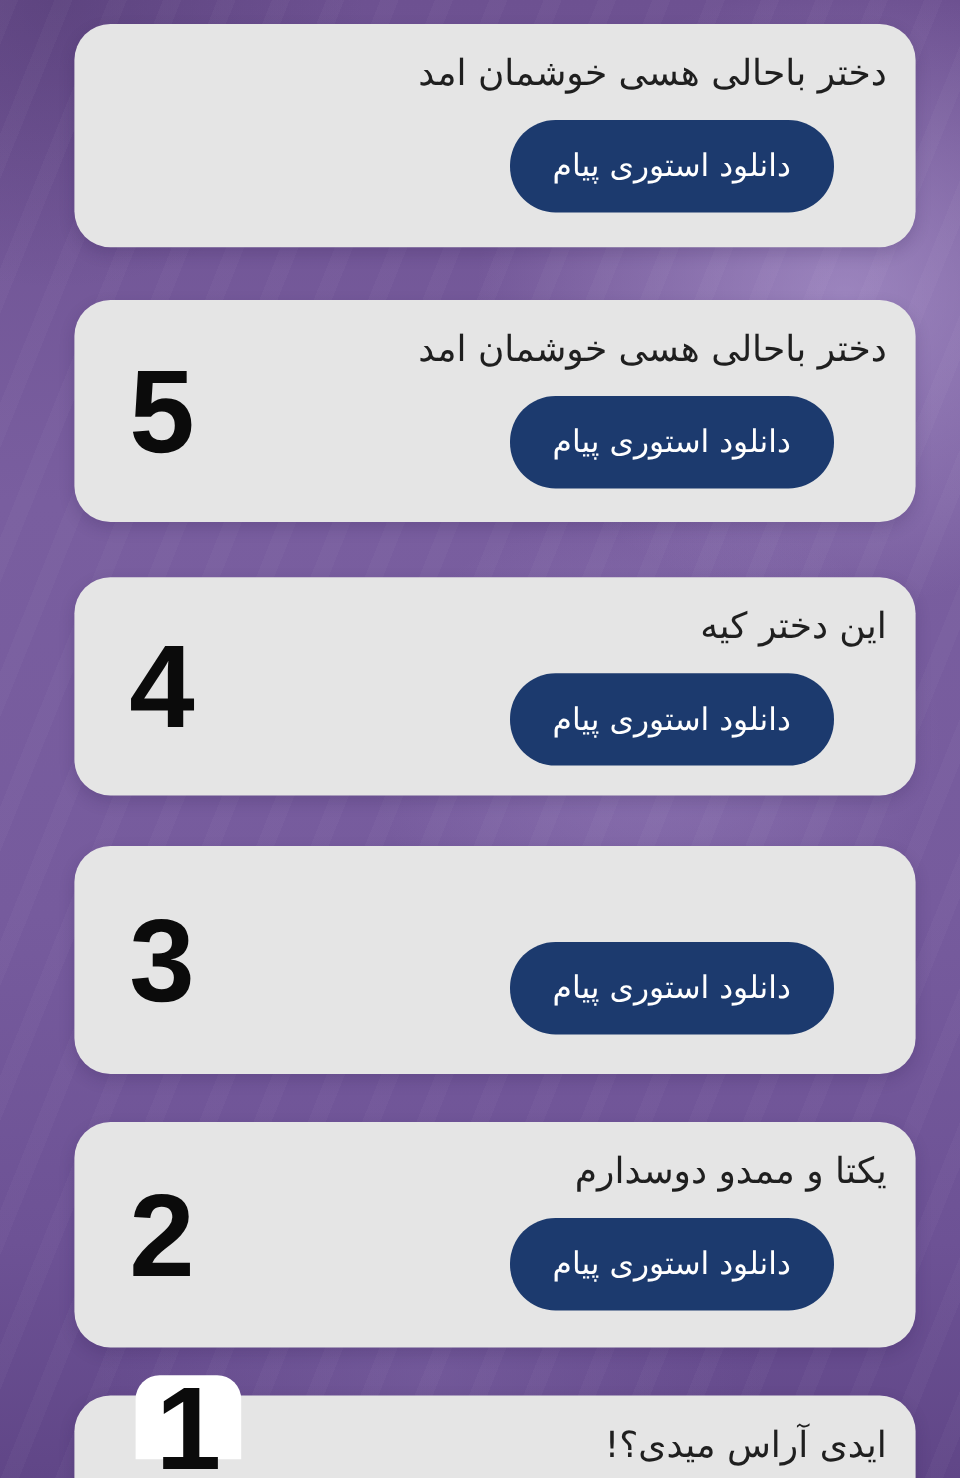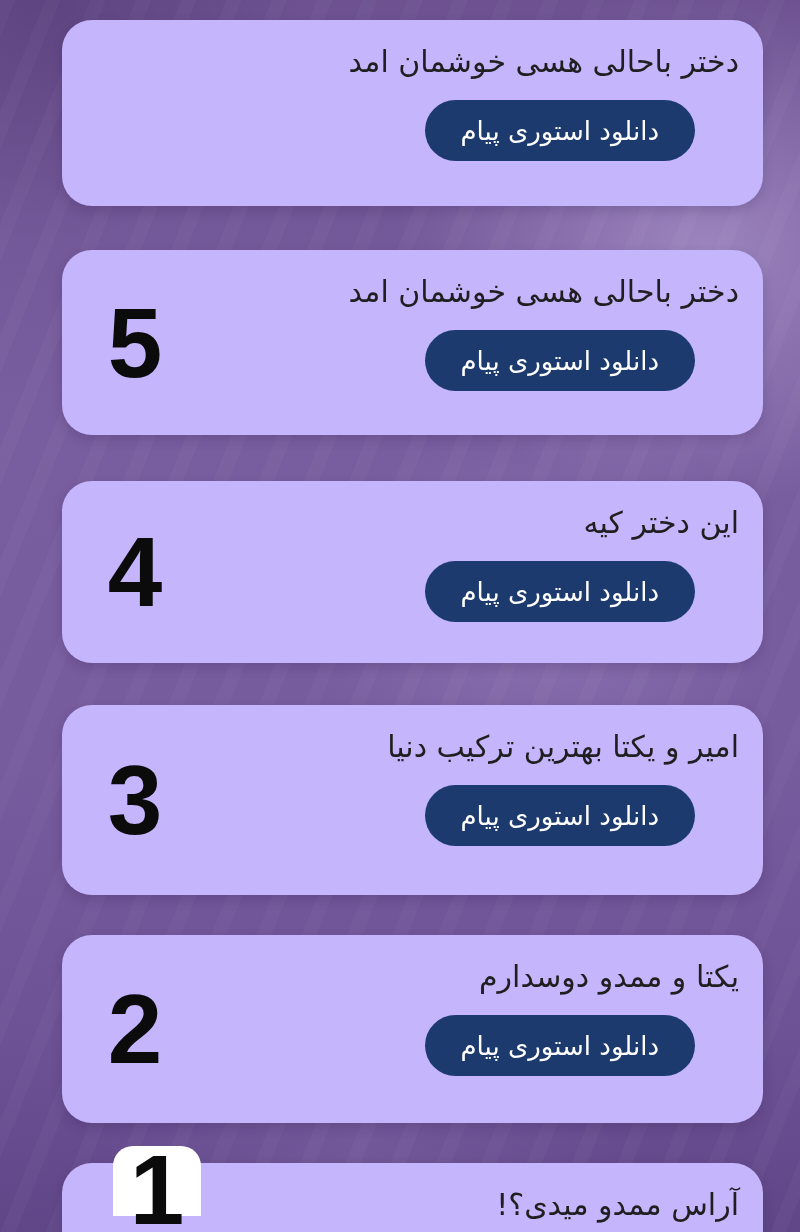--- a/index.html
+++ b/index.html
@@ -16,29 +16,29 @@
       radial-gradient(50% 22% at 45% 93%, rgba(150,126,188,0.25), rgba(150,126,188,0) 70%),
       linear-gradient(180deg,#6d5191 0%,#795e9f 34%,#765b9d 62%,#6d5295 84%,#604687 100%);
   }
   .bg:after{
     content:"";position:absolute;inset:0;
     background:repeating-linear-gradient(112deg,
       rgba(255,255,255,0.045) 0 14px, rgba(255,255,255,0) 14px 42px);
     opacity:.6;
   }
   .card{
-    position:absolute;left:62px;width:701px;background:#c4b5fd;
+    position:absolute;left:62px;width:701px;background:#e5e5e5;
     border-radius:30px;box-shadow:0 5px 12px rgba(40,20,70,0.18);
   }
   .card-title{
     position:absolute;top:24px;right:24px;direction:rtl;
     font-size:30px;line-height:1.2;color:#1f1f1f;white-space:nowrap;
   }
   .dl-btn{
-    position:absolute;top:80px;right:68px;height:61px;
+    position:absolute;top:80px;right:68px;height:77px;
     display:flex;align-items:center;direction:rtl;
     padding:0 36px;border:none;border-radius:38px;
     background:#1c3a6e;color:#ffffff;font-size:26px;
     font-family:"DejaVu Sans",sans-serif;cursor:pointer;white-space:nowrap;
   }
   .rank-num{
     position:absolute;left:8px;width:130px;top:50%;
     transform:translateY(-50%);text-align:center;
     font-family:"Liberation Sans","DejaVu Sans",sans-serif;
     font-weight:700;font-size:98px;line-height:1;color:#0b0b0b;
@@ -78,27 +78,26 @@
 </div>
 
 <div class="card c2">
   <div class="rank-num">4</div>
   <div class="card-title">این دختر کیه</div>
   <button class="dl-btn">دانلود استوری پیام</button>
 </div>
 
 <div class="card c3">
   <div class="rank-num">3</div>
-  <div class="card-title">امیر و یکتا بهترین ترکیب دنیا</div>
   <button class="dl-btn">دانلود استوری پیام</button>
 </div>
 
 <div class="card c4">
   <div class="rank-num">2</div>
   <div class="card-title">یکتا و ممدو دوسدارم</div>
   <button class="dl-btn">دانلود استوری پیام</button>
 </div>
 
 <div class="card c5">
   <div class="num-tab"></div>
   <div class="rank-num-tabbed">1</div>
-  <div class="card-title">آراس ممدو میدی؟!</div>
+  <div class="card-title">ایدی آراس میدی؟!</div>
 </div>
 
 </body></html>

